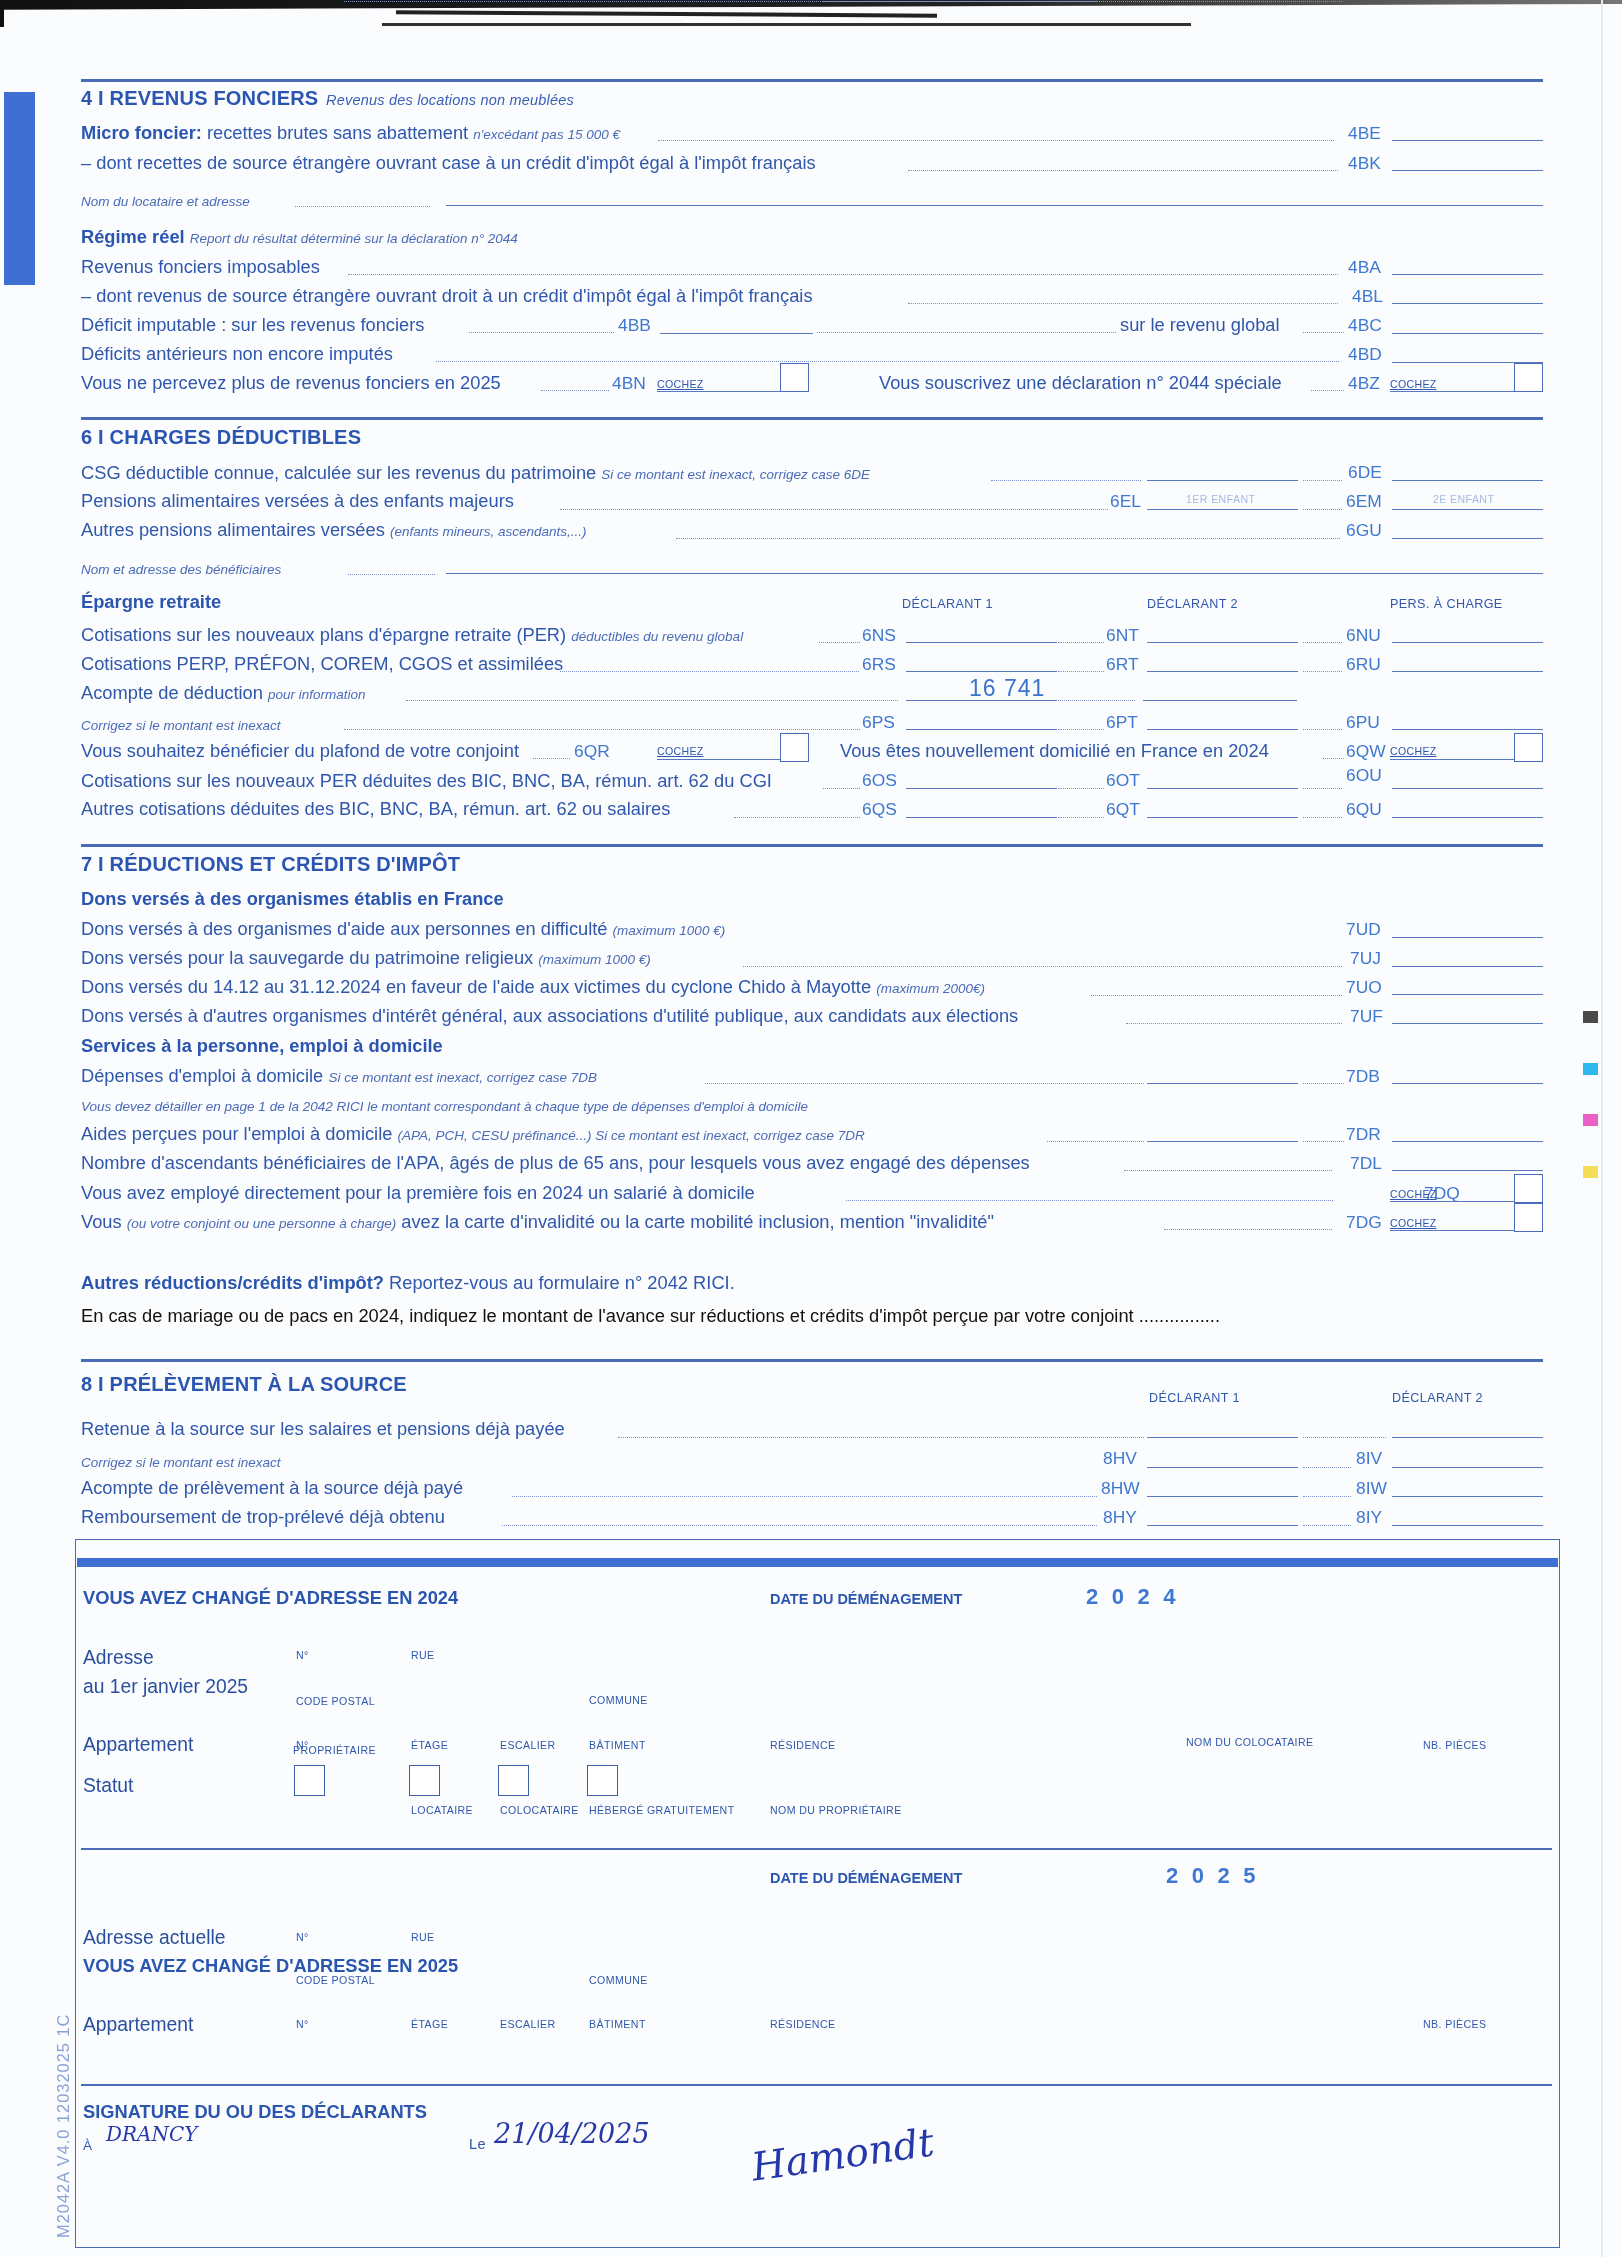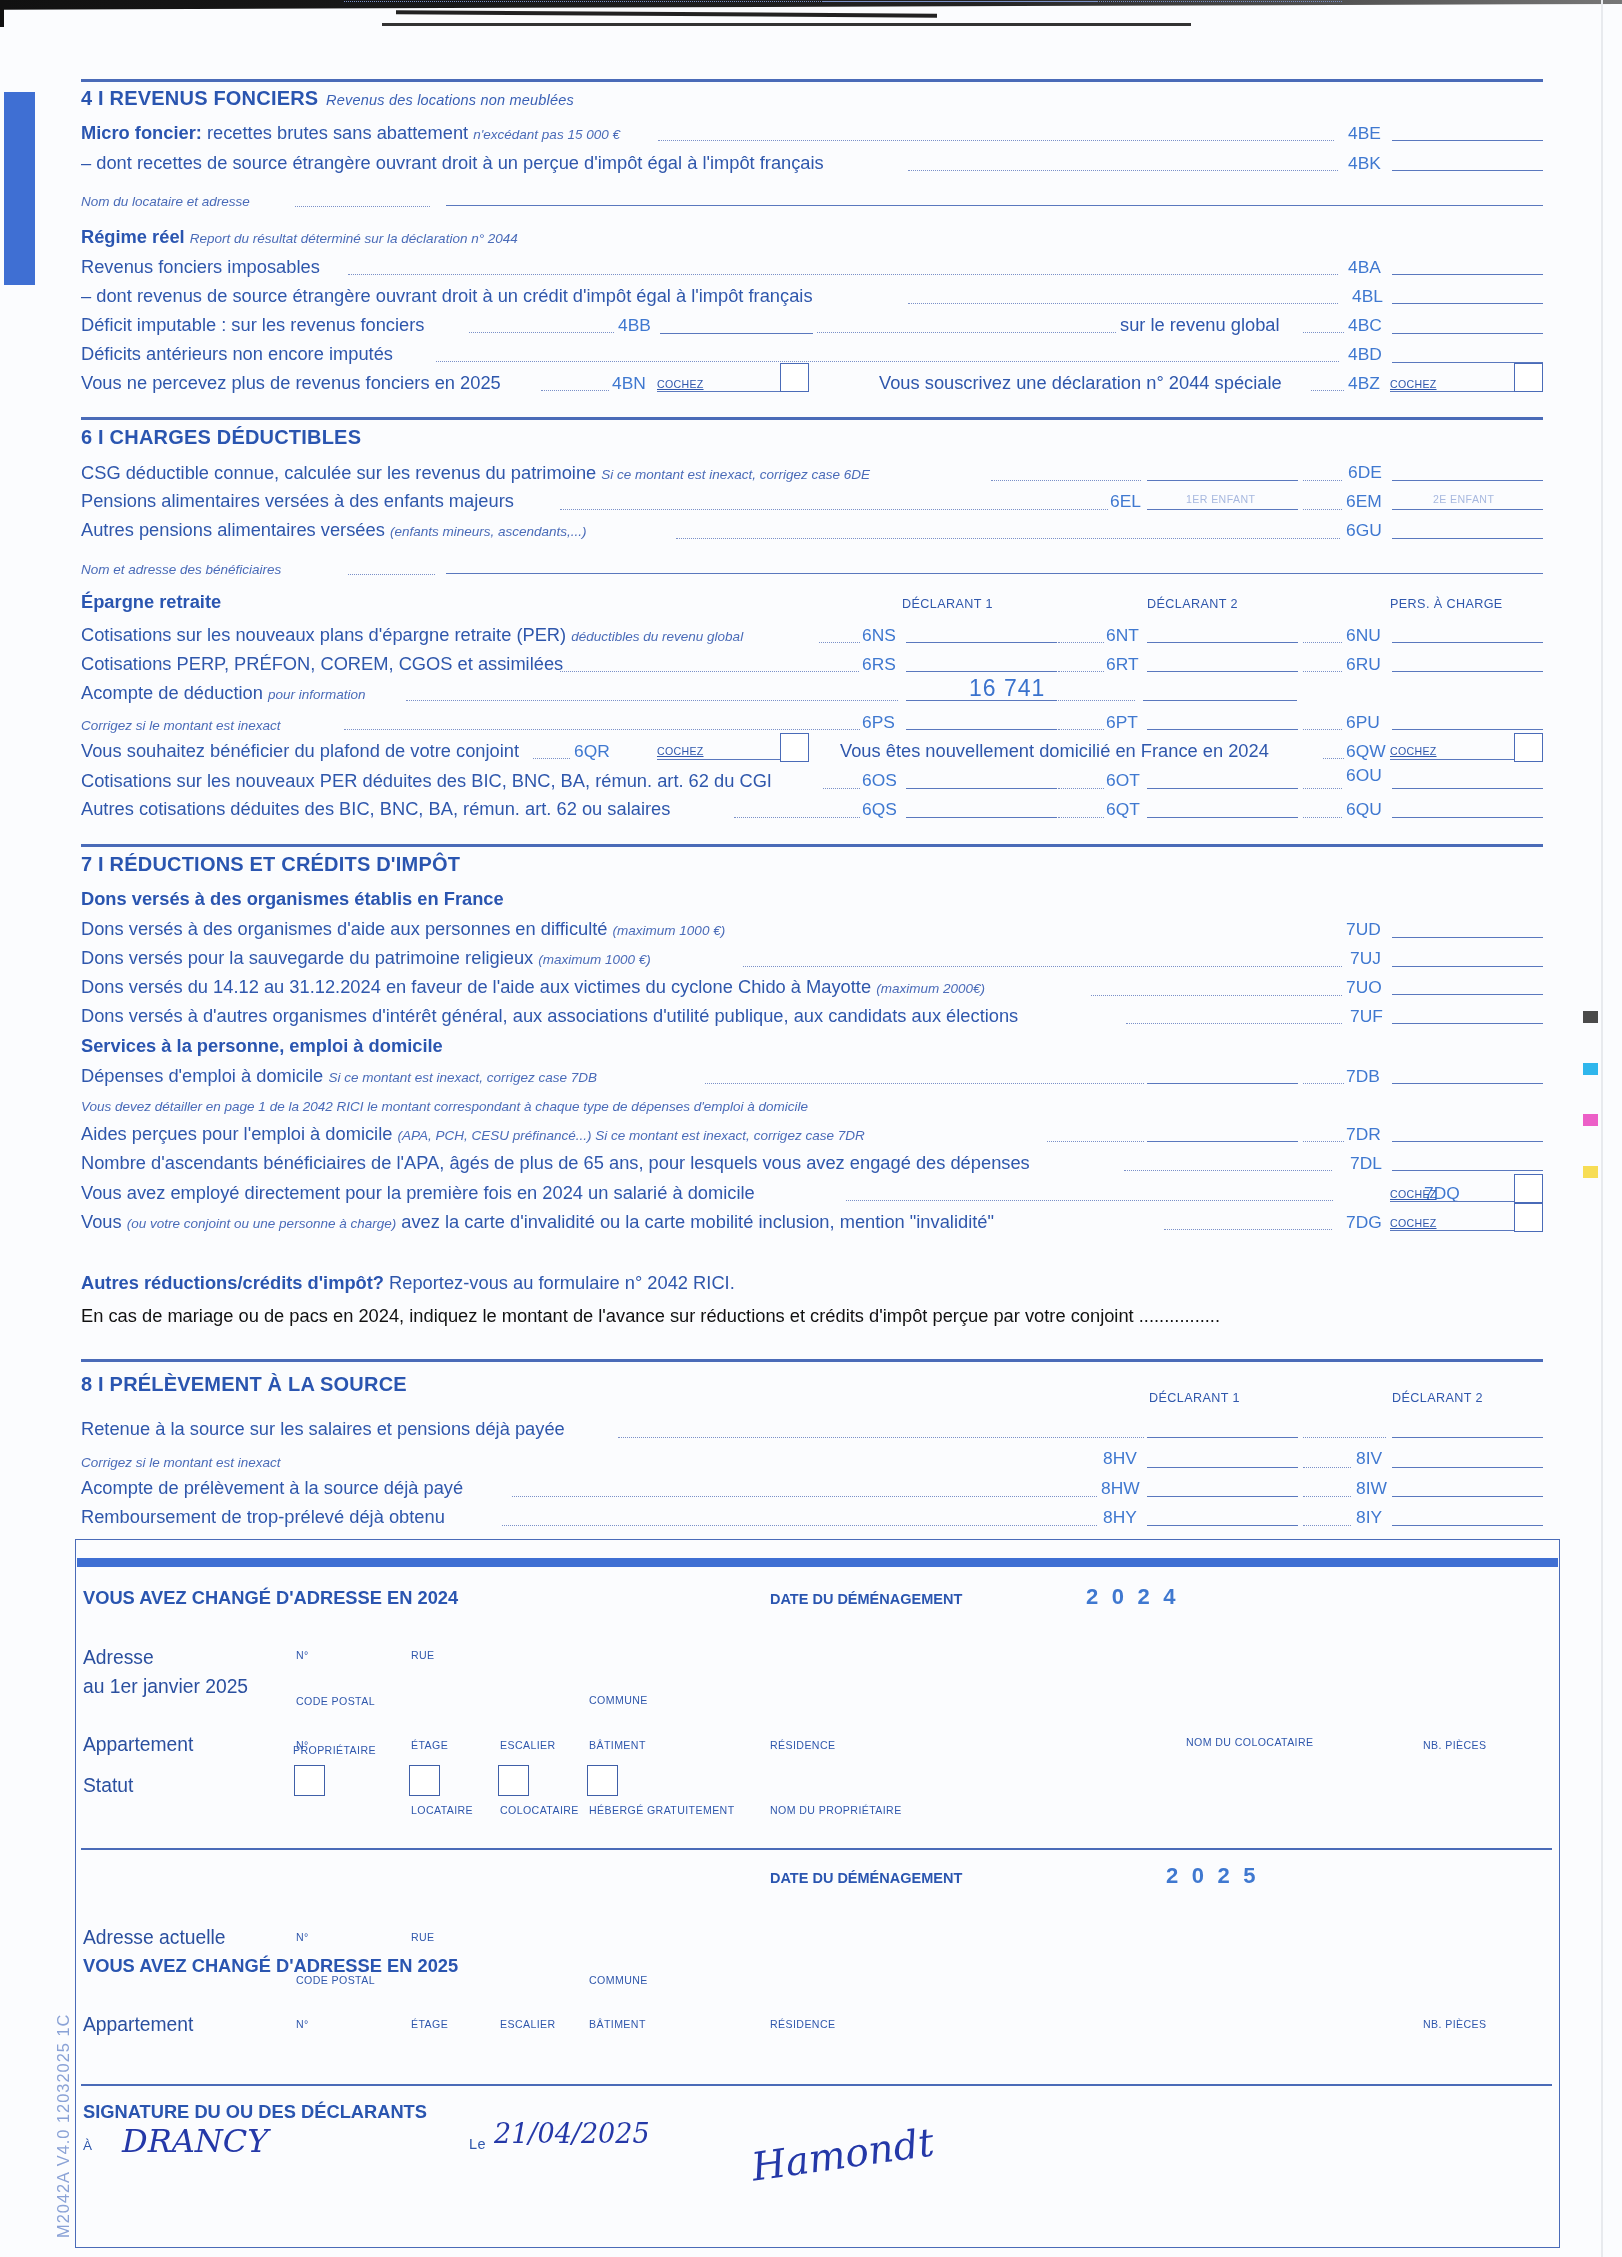--- a/index.html
+++ b/index.html
@@ -62,21 +62,21 @@
   <span>4 I REVENUS FONCIERS</span><span class="sub">Revenus des locations non meublées</span>
 </div>
 
 <div class="row" style="top:122px">
   <b>Micro foncier:</b> <span>recettes brutes sans abattement</span> <i>n'excédant pas 15 000 €</i>
 </div>
 <div class="dots" style="left:658px;top:139px;width:676px"></div>
 <div class="code" style="left:1348px;top:123px">4BE</div>
 <div class="field" style="left:1392px;top:140px;width:151px"></div>
 
-<div class="row" style="top:152px">– dont recettes de source étrangère ouvrant droit à un perçue d'impôt égal à l'impôt français</div>
+<div class="row" style="top:152px">– dont recettes de source étrangère ouvrant case à un crédit d'impôt égal à l'impôt français</div>
 <div class="dots" style="left:908px;top:169px;width:430px"></div>
 <div class="code" style="left:1348px;top:153px">4BK</div>
 <div class="field" style="left:1392px;top:170px;width:151px"></div>
 
 <div class="row" style="top:189px"><i>Nom du locataire et adresse</i></div>
 <div class="dots" style="left:295px;top:205px;width:135px"></div>
 <div class="field" style="left:446px;top:205px;width:1097px"></div>
 
 <div class="row" style="top:226px">
   <b>Régime réel</b> <i>Report du résultat déterminé sur la déclaration n° 2044</i>
@@ -386,19 +386,19 @@
 <div class="tiny" style="left:411px;top:2018px">ÉTAGE</div>
 <div class="tiny" style="left:500px;top:2018px">ESCALIER</div>
 <div class="tiny" style="left:589px;top:2018px">BÂTIMENT</div>
 <div class="tiny" style="left:770px;top:2018px">RÉSIDENCE</div>
 <div class="tiny" style="left:1423px;top:2018px">NB. PIÈCES</div>
 
 <div class="thin" style="left:81px;top:2084px;width:1471px;height:1.9px;background:#4a6bb8"></div>
 
 <div class="addr-title" style="left:83px;top:2101px">SIGNATURE DU OU DES DÉCLARANTS</div>
 <div class="tiny" style="left:83px;top:2138px;font-size:13.5px">À</div>
-<div class="hand" style="left:122px;top:2122px;font-size:32px">DRANCY</div>
+<div class="hand" style="left:106px;top:2122px;font-size:20px">DRANCY</div>
 <div class="tiny" style="left:469px;top:2136px;font-size:14.5px">Le</div>
 <div class="hand" style="left:494px;top:2118px;font-size:27px">21/04/2025</div>
 <div class="hand" style="left:751px;top:2132px;font-size:39px;transform:rotate(-8deg)">Hamondt</div>
 
 <div class="vert">M2042A V4.0 12032025 1C</div>
 
 
 </body></html>

